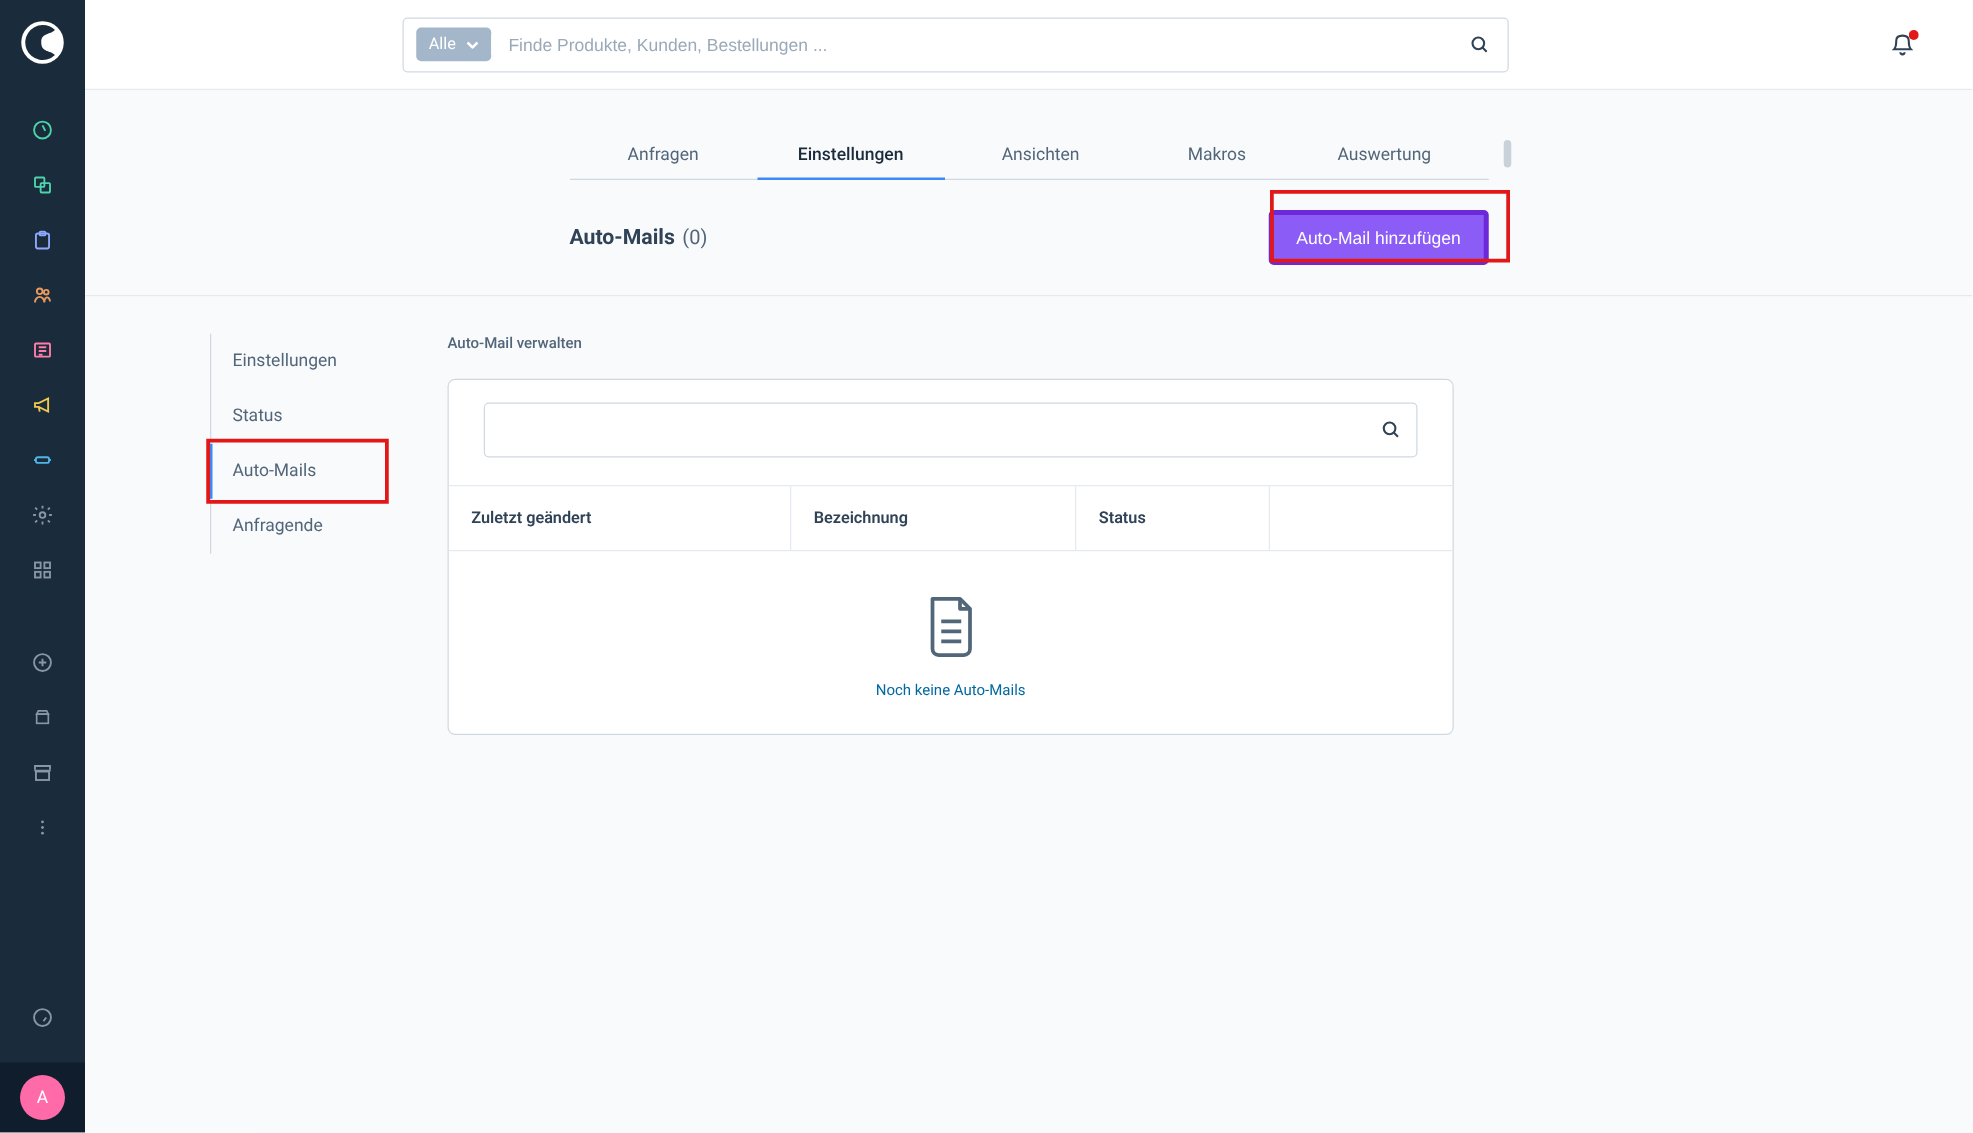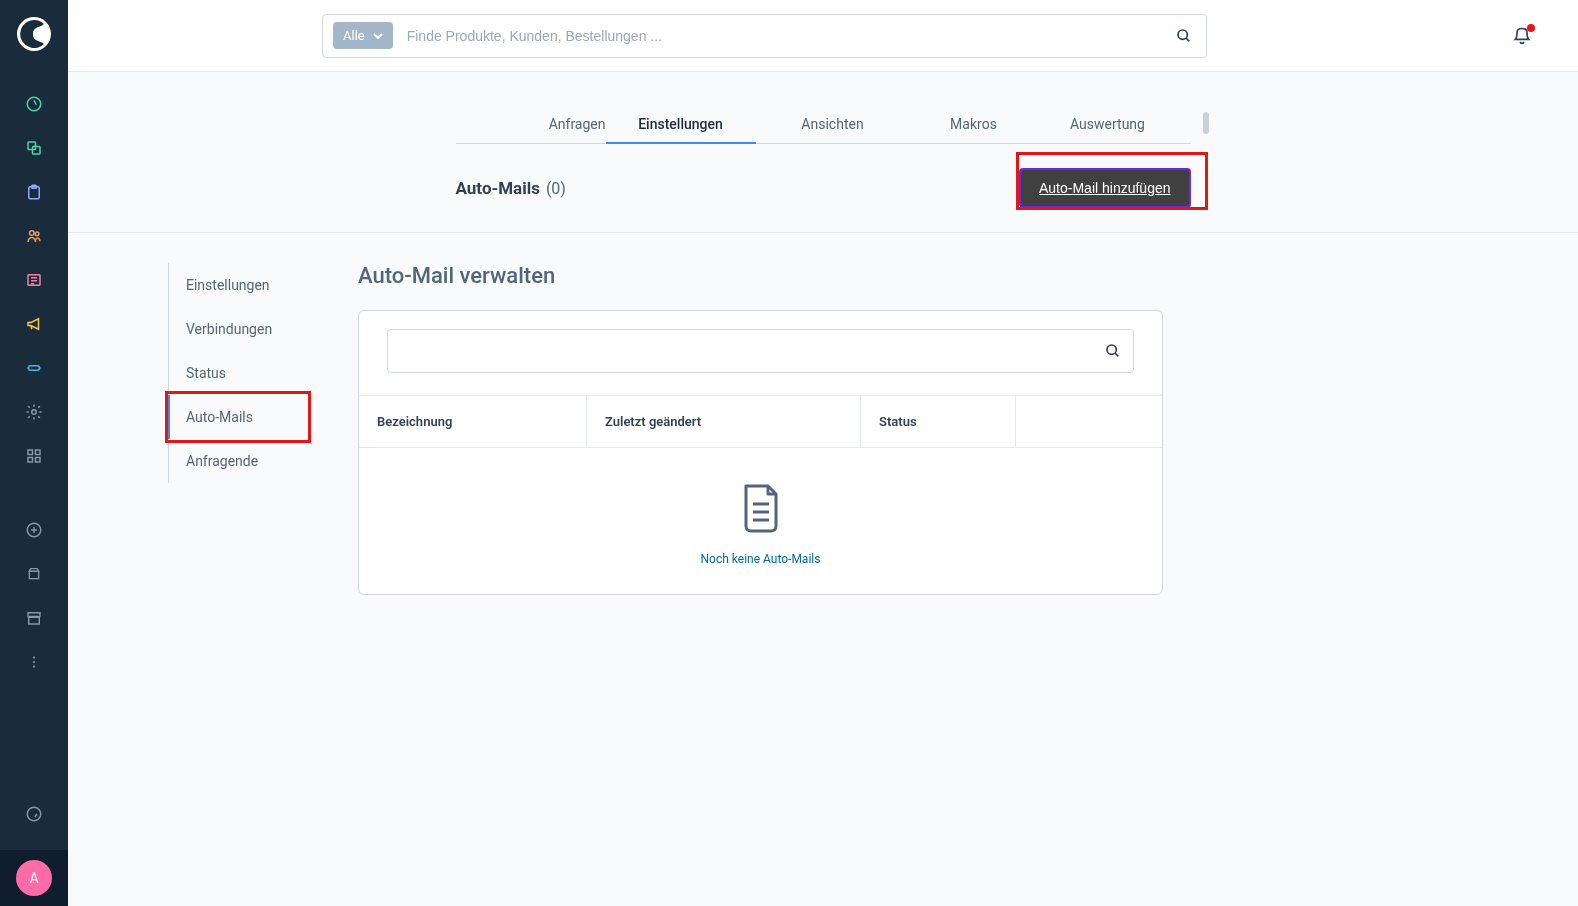--- a/index.html
+++ b/index.html
@@ -162,21 +162,21 @@
       color: #52667a;
       cursor: pointer;
       text-align: center;
     }
     .tab.active {
       color: #1a2b3c;
       font-weight: 500;
       border-bottom: 2px solid #3f8af2;
       margin-bottom: -1px;
     }
-    .tab-1 { width: 150px; text-align: right; }
+    .tab-1 { width: 150px; }
     .tab-2 { width: 150px; }
     .tab-3 { width: 154px; }
     .tab-4 { width: 128px; }
     .tab-5 { width: 140px; }
     .tabs-scroll {
       position: absolute;
       right: -18px;
       top: 6px;
       width: 6px;
       height: 22px;
@@ -202,28 +202,27 @@
     .section-title {
       font-size: 17px;
       font-weight: 700;
       color: #2f4256;
     }
     .section-count {
       font-size: 16px;
       color: #52667a;
     }
     .primary-btn {
-      background: #404040;
+      background: #8b5cf6;
       color: #fff;
-      border: 2px solid #6d28d9;
+      border: 4px solid #6d28d9;
       border-radius: 4px;
       padding: 10px 18px;
       font-size: 14px;
       cursor: pointer;
-      text-decoration: underline;
     }
     .red-highlight-btn {
       position: absolute;
       right: -17px;
       top: 8px;
       width: 192px;
       height: 58px;
       border: 3px solid #e21818;
       pointer-events: none;
     }
@@ -272,21 +271,21 @@
       pointer-events: none;
     }
     
     
     .main-panel {
       flex: 1;
       padding-right: 40px;
       max-width: 845px;
     }
     .panel-title {
-      font-size: 22px;
+      font-size: 12px;
       color: #52667a;
       font-weight: 500;
     }
     .panel-subtitle {
       font-size: 13.5px;
       color: #6a7c8e;
       margin-top: 14px;
     }
     
     
@@ -516,21 +515,20 @@
         <button class="primary-btn">Auto-Mail hinzufügen</button>
         <div class="red-highlight-btn"></div>
       </div>
 
       <div class="full-divider"></div>
 
       <div class="two-col">
         <div class="settings-nav">
           <div class="settings-nav-inner">
             <div class="settings-item">Einstellungen</div>
-            <div class="settings-item">Verbindungen</div>
             <div class="settings-item">Status</div>
             <div class="settings-item active red-highlight-nav">Auto-Mails</div>
             <div class="settings-item">Anfragende</div>
           </div>
         </div>
 
         <div class="main-panel">
           <div class="panel-title">Auto-Mail verwalten</div>
 
           <div class="card">
@@ -539,22 +537,22 @@
                 <input style="">
                 <span>
                   <svg width="16" height="16" viewBox="0 0 24 24" fill="none" stroke="#2f4256" stroke-width="2.5">
                       <circle cx="10" cy="10" r="7"></circle>
                       <line x1="20" y1="20" x2="15" y2="15"></line>
                     </svg>
                 </span>
               </div>
             </div>
             <div class="card-table-head">
+              <div class="th th-2">Zuletzt geändert</div>
               <div class="th th-1">Bezeichnung</div>
-              <div class="th th-2">Zuletzt geändert</div>
               <div class="th th-3">Status</div>
               <div class="th th-4"></div>
             </div>
             <div class="card-empty">
               <span>
                 <svg width="42" height="52" viewBox="0 0 42 52" fill="none" stroke="#52667a" stroke-width="3" stroke-linejoin="round">
                     <path d="M6 4 L28 4 L36 12 L36 44 C36 47 34 49 31 49 L11 49 C8 49 6 47 6 44 Z"></path>
                     <path d="M28 4 L28 12 L36 12"></path>
                     <line x1="13" y1="22" x2="29" y2="22"></line>
                     <line x1="13" y1="30" x2="29" y2="30"></line>

